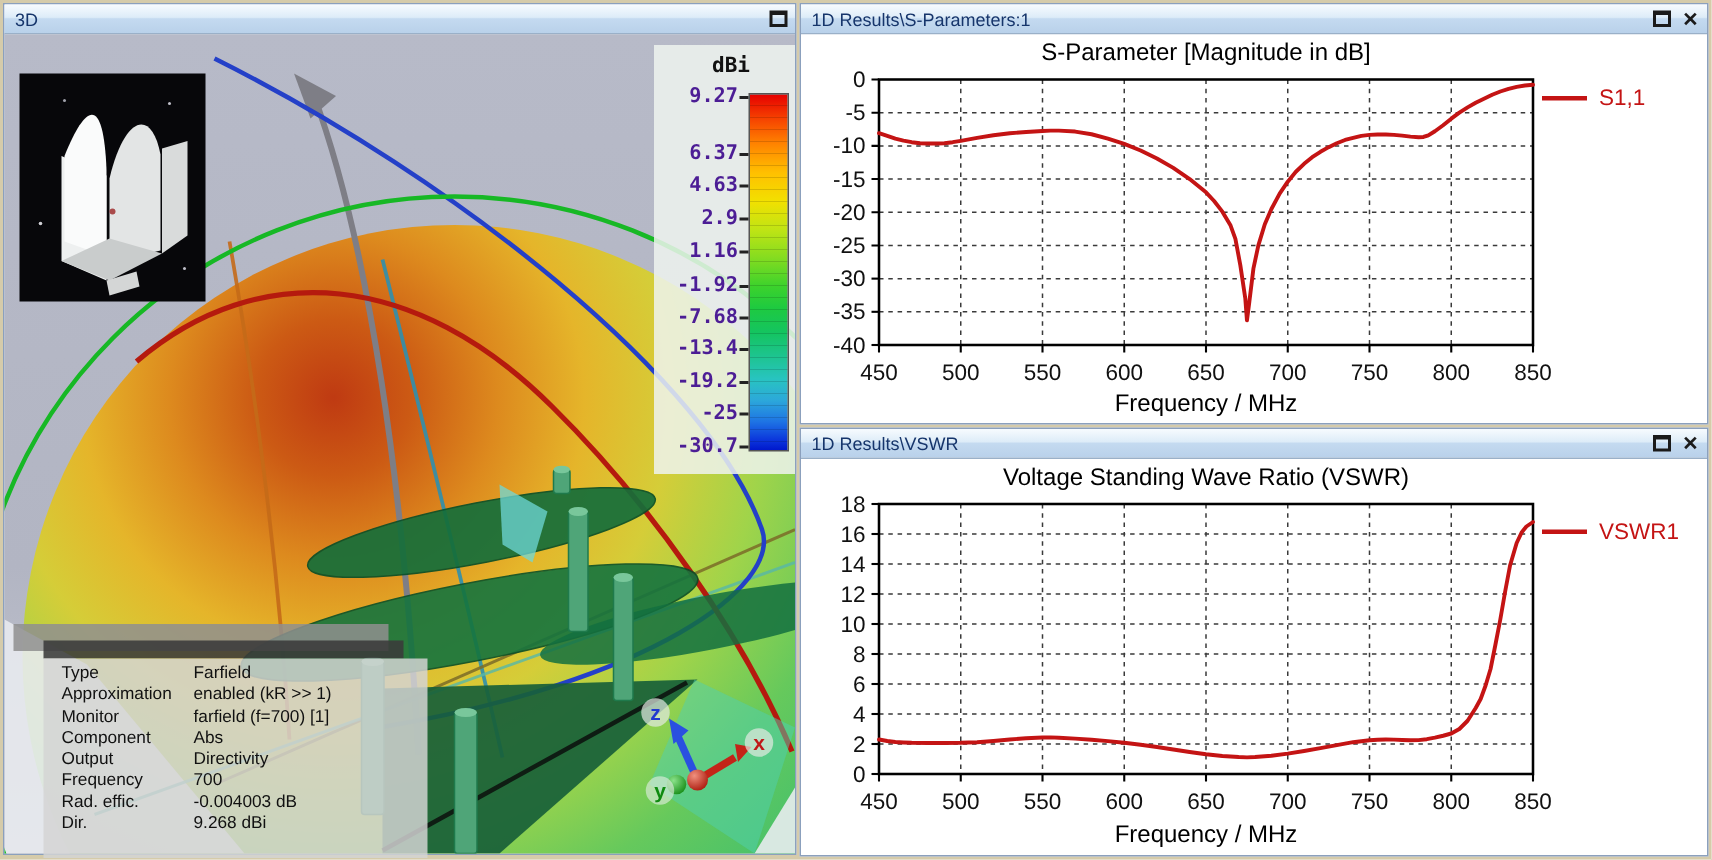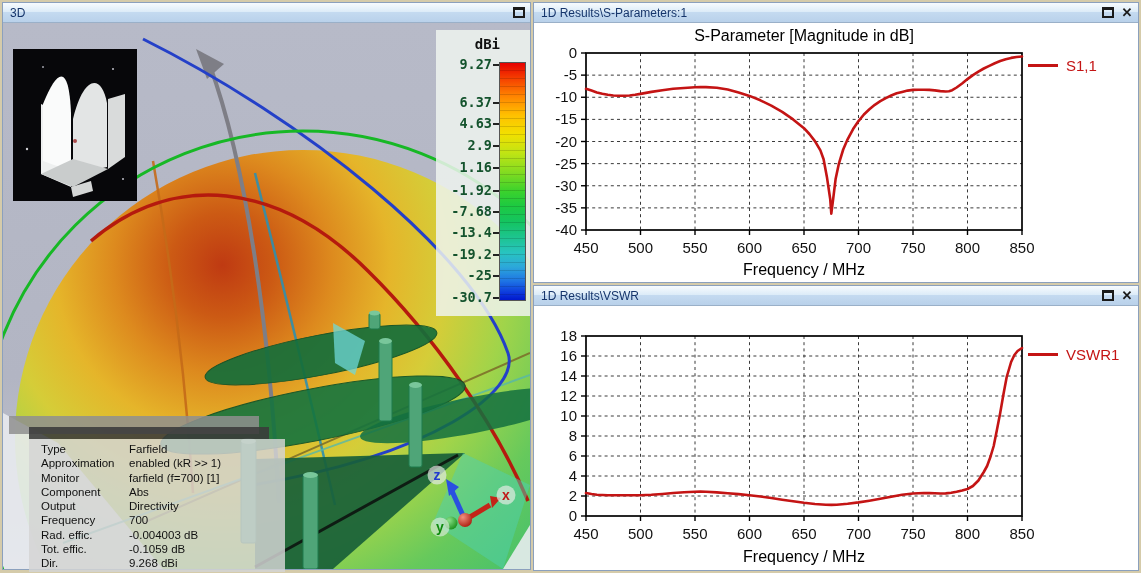--- a/index.html
+++ b/index.html
@@ -16,21 +16,21 @@
   .btn-close::before{content:"\2715";}
   .win-content{position:relative;width:100%;height:calc(100% - 20px);background:#fff;}
 
   
   #scene-wrap{background:#b4b7c5;}
   #scene{display:block;}
   
   #colorbar{position:absolute;left:433px;top:7px;width:94px;height:286px;
     background:rgba(238,243,238,0.85);}
   #colorbar .cb-title{position:absolute;top:6px;right:30px;font:bold 14px "DejaVu Sans Mono",monospace;color:#111;margin-left:24px;}
-  .cb-label{position:absolute;right:38px;font:bold 13.5px "DejaVu Sans Mono",monospace;color:#14532d;white-space:nowrap;}
+  .cb-label{position:absolute;right:38px;font:bold 13.5px "DejaVu Sans Mono",monospace;color:#4c1d95;white-space:nowrap;}
   .cb-tick{position:absolute;left:57px;width:6px;height:2px;background:#222;}
   #cb-bar{position:absolute;left:63px;top:32px;width:25px;height:237px;border:1px solid #555;
     background:linear-gradient(180deg,#e60000 0%,#f64400 7%,#ff8400 14%,#ffc000 22%,#f2e000 30%,
       #c0e414 38%,#84dc20 46%,#3cd22c 54%,#1eca40 60%,#14c460 67%,#1ec492 74%,#28c4c0 80%,
       #2ca8da 86%,#1e74e4 92%,#0c38dc 97%,#0018cc 100%);}
   #cb-bar::after{content:"";position:absolute;inset:0;
     background:repeating-linear-gradient(180deg,rgba(255,255,255,0) 0 7px,rgba(0,0,0,.14) 7px 8px);}
   
   #info-shadowbar{position:absolute;left:6px;top:393px;width:250px;height:18px;background:rgba(143,143,143,.85);}
   #info-darkstrip{position:absolute;left:26px;top:404px;width:240px;height:12px;background:rgba(58,58,58,.88);}
@@ -219,24 +219,20 @@
               <span class="lbl">Output</span>
               <span>Directivity</span>
             </div>
             <div class="info-row">
               <span class="lbl">Frequency</span>
               <span>700</span>
             </div>
             <div class="info-row">
               <span class="lbl">Rad. effic.</span>
               <span>-0.004003 dB</span>
-            </div>
-            <div class="info-row">
-              <span class="lbl">Tot. effic.</span>
-              <span>-0.1059 dB</span>
             </div>
             <div class="info-row">
               <span class="lbl">Dir.</span>
               <span>9.268 dBi</span>
             </div>
           </div>
       </div>
     </div>
   </div>
 
@@ -310,20 +306,21 @@
     </div>
   </div>
 
   <div class="window" id="winV" style="left:533px;top:285px;width:606px;height:286px;">
     <div class="titlebar">
       <span class="tb-title">1D Results\VSWR</span>
       <span class="tb-btn btn-max"></span>
       <span class="tb-btn btn-close"></span>
     </div>
     <div class="win-content">
+      <div class="chart-title">Voltage Standing Wave Ratio (VSWR)</div>
       <svg width="604" height="240" style="position:absolute;left:0;top:24px;">
           <line x1="106.5" y1="6" x2="106.5" y2="186" class="grid"></line>
           <line x1="161" y1="6" x2="161" y2="186" class="grid"></line>
           <line x1="215.5" y1="6" x2="215.5" y2="186" class="grid"></line>
           <line x1="270" y1="6" x2="270" y2="186" class="grid"></line>
           <line x1="324.5" y1="6" x2="324.5" y2="186" class="grid"></line>
           <line x1="379" y1="6" x2="379" y2="186" class="grid"></line>
           <line x1="433.5" y1="6" x2="433.5" y2="186" class="grid"></line>
           <line x1="52" y1="166" x2="488" y2="166" class="grid"></line>
           <line x1="52" y1="146" x2="488" y2="146" class="grid"></line>

